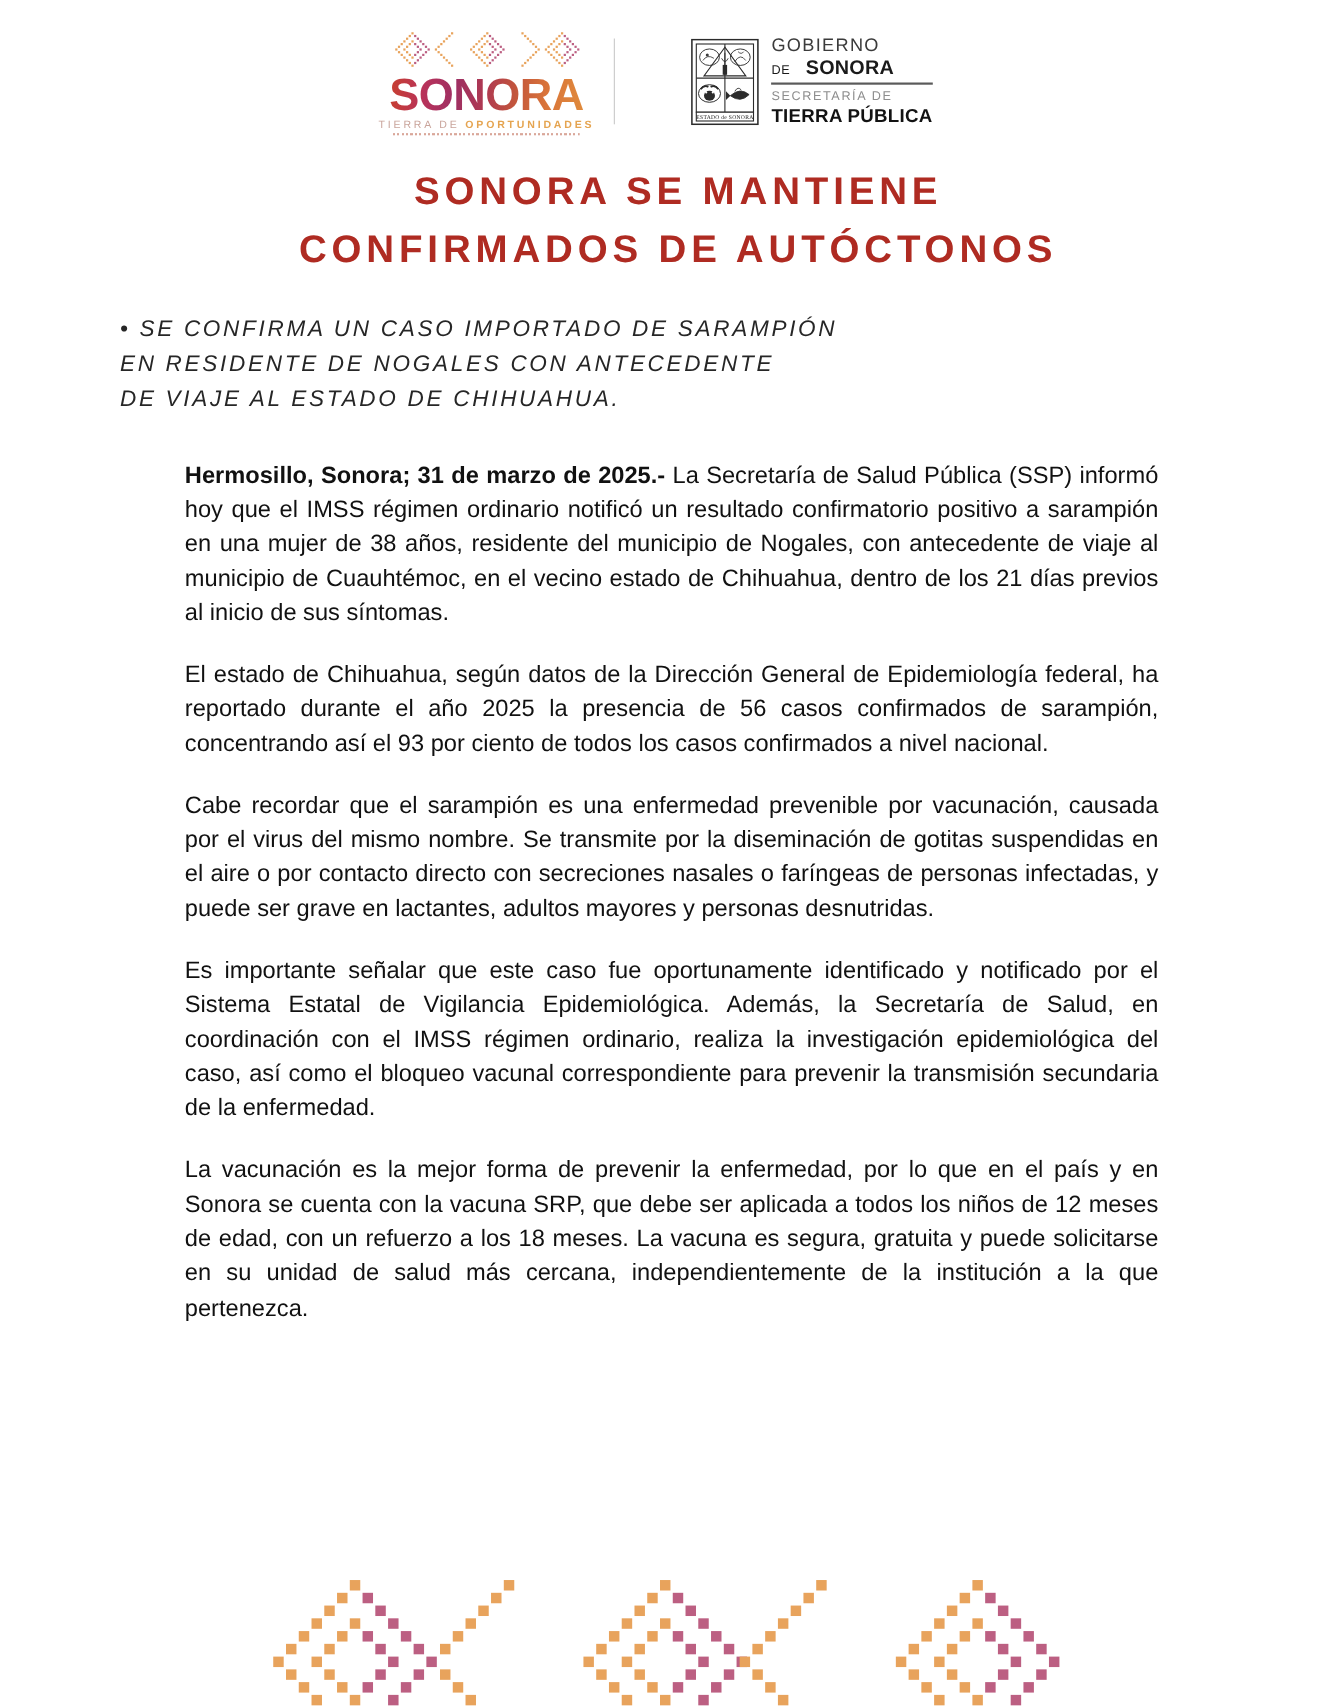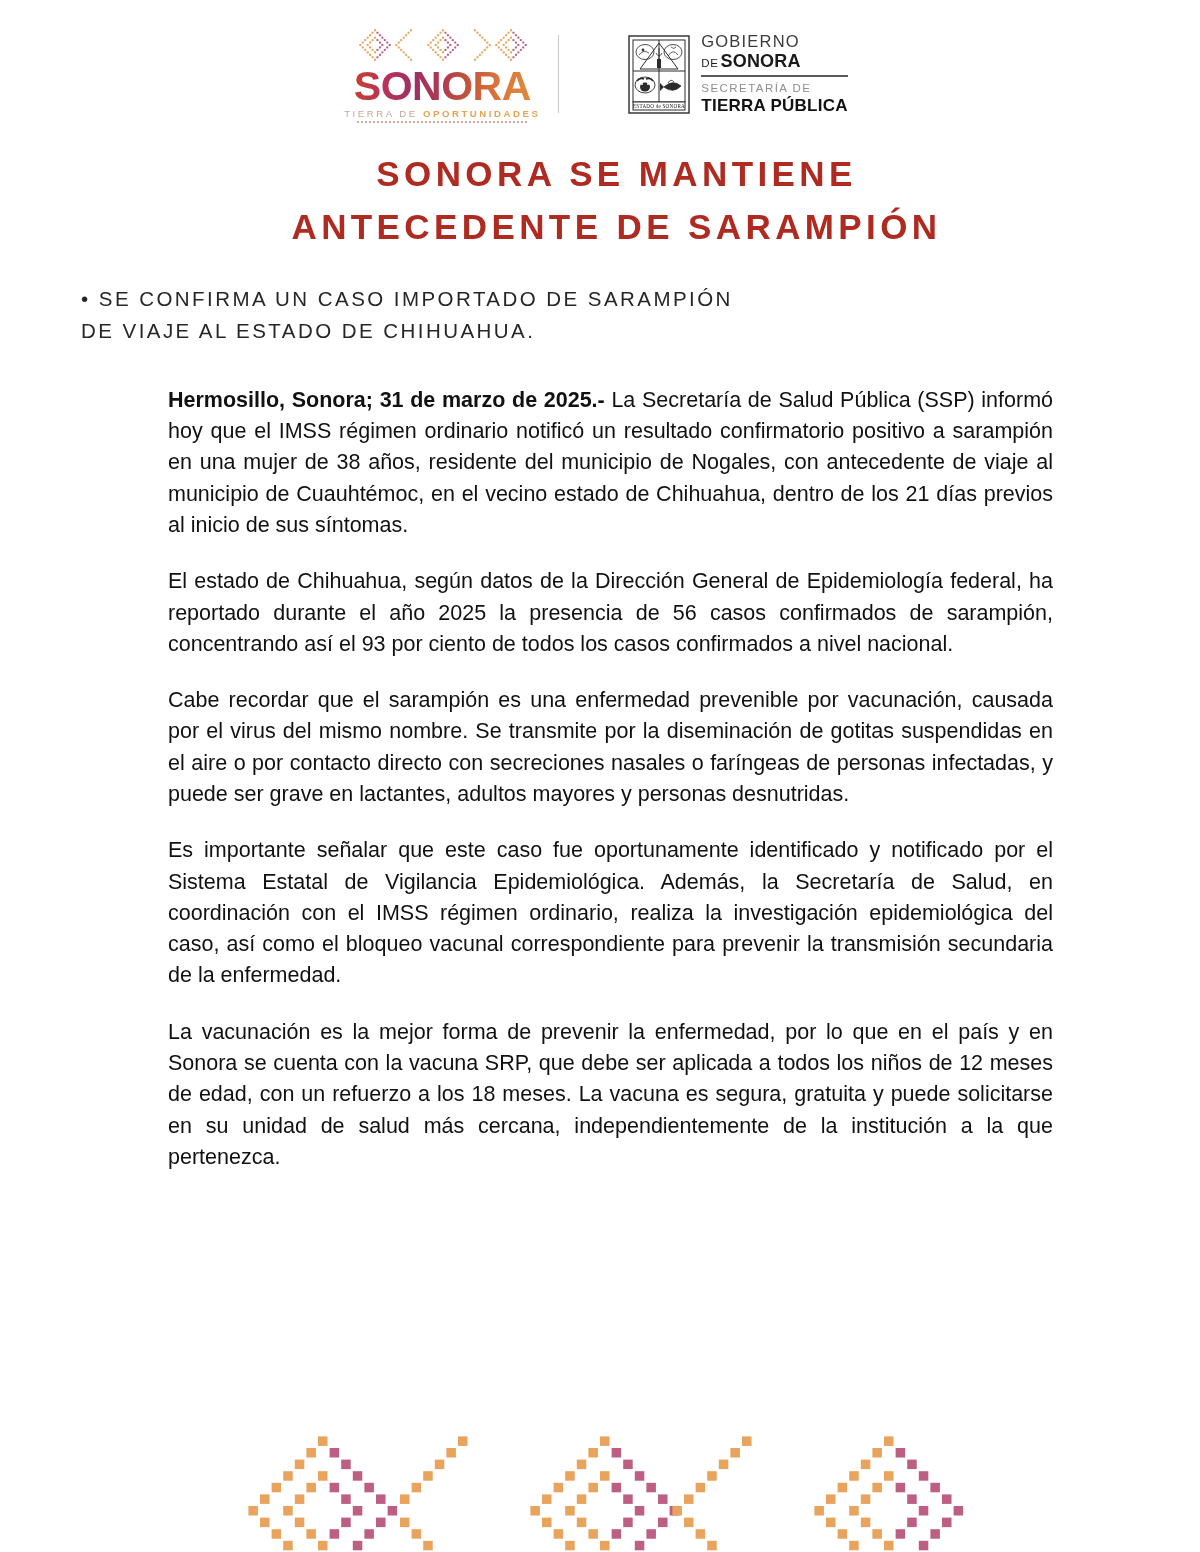--- a/index.html
+++ b/index.html
@@ -98,21 +98,21 @@
     line-height: 1.05;
     font-weight: 400;
   }
   .gob-line2 {
     font-size: 16.5px;
     letter-spacing: 0.4px;
     color: #1a1a1a;
     line-height: 1.12;
     display: flex;
     align-items: baseline;
-    gap: 2px;
+    gap: 14px;
   }
   .gob-line2 .small { font-size: 11.5px; letter-spacing: 0.6px; font-weight: 400; }
   .gob-line2 .big { font-weight: 700; font-size: 18px; letter-spacing: 0.2px; }
 
   .gob-rule {
     height: 2.2px;
     background: #5a5a5a;
     margin: 4px 0 5px 0;
     width: 100%;
   }
@@ -139,27 +139,28 @@
     color: #AF2B22;
     font-weight: 700;
     font-size: 35px;
     letter-spacing: 4.4px;
     line-height: 1.52;
   }
   .title-block div { white-space: nowrap; padding-left: 33px; }
 
   
   .subtitle {
-    margin: 30px 0 0 81px;
+    margin: 30px 0 0 109px;
     width: 830px;
     color: #262626;
     font-size: 20.5px;
     font-weight: 300;
     letter-spacing: 2.45px;
     line-height: 1.55;
+    font-style: italic;
   }
   .subtitle div { white-space: nowrap; }
 
   
   .body-copy {
     margin: 38px 0 0 168px;
     width: 885px;
     color: #111111;
     font-size: 21.5px;
     line-height: 1.455;
@@ -375,25 +376,26 @@
       </div>
       <div class="gob-rule"></div>
       <div class="gob-line3">SECRETARÍA DE</div>
       <div class="gob-line4">TIERRA PÚBLICA</div>
     </div>
   </div>
 </div>
 
 <div class="title-block">
   <div>SONORA SE MANTIENE</div>
-  <div>ANTECEDENTE DE SARAMPIÓN</div>
+  <div>CONFIRMADOS DE AUTÓCTONOS</div>
 </div>
 
 <div class="subtitle">
   <div>• SE CONFIRMA UN CASO IMPORTADO DE SARAMPIÓN</div>
+  <div>EN RESIDENTE DE NOGALES CON ANTECEDENTE</div>
   <div>DE VIAJE AL ESTADO DE CHIHUAHUA.</div>
 </div>
 
 <div class="body-copy">
   <p><b>Hermosillo, Sonora; 31 de marzo de 2025.-</b><span> La Secretaría de Salud Pública (SSP) informó hoy que el IMSS régimen ordinario notificó un resultado confirmatorio positivo a sarampión en una mujer de 38 años, residente del municipio de Nogales, con antecedente de viaje al municipio de Cuauhtémoc, en el vecino estado de Chihuahua, dentro de los 21 días previos al inicio de sus síntomas.</span></p>
   <p>El estado de Chihuahua, según datos de la Dirección General de Epidemiología federal, ha reportado durante el año 2025 la presencia de 56 casos confirmados de sarampión, concentrando así el 93 por ciento de todos los casos confirmados a nivel nacional.</p>
   <p>Cabe recordar que el sarampión es una enfermedad prevenible por vacunación, causada por el virus del mismo nombre. Se transmite por la diseminación de gotitas suspendidas en el aire o por contacto directo con secreciones nasales o faríngeas de personas infectadas, y puede ser grave en lactantes, adultos mayores y personas desnutridas.</p>
   <p>Es importante señalar que este caso fue oportunamente identificado y notificado por el Sistema Estatal de Vigilancia Epidemiológica. Además, la Secretaría de Salud, en coordinación con el IMSS régimen ordinario, realiza la investigación epidemiológica del caso, así como el bloqueo vacunal correspondiente para prevenir la transmisión secundaria de la enfermedad.</p>
   <p>La vacunación es la mejor forma de prevenir la enfermedad, por lo que en el país y en Sonora se cuenta con la vacuna SRP, que debe ser aplicada a todos los niños de 12 meses de edad, con un refuerzo a los 18 meses. La vacuna es segura, gratuita y puede solicitarse en su unidad de salud más cercana, independientemente de la institución a la que pertenezca.</p>
 </div>

